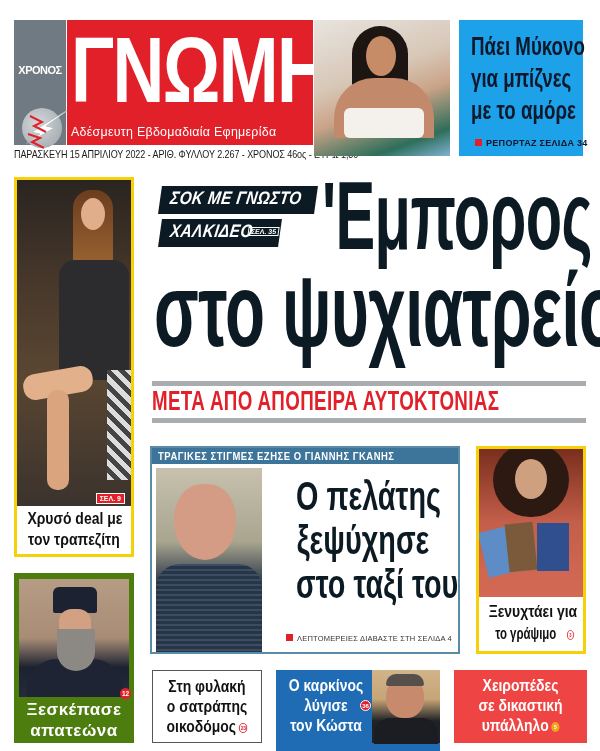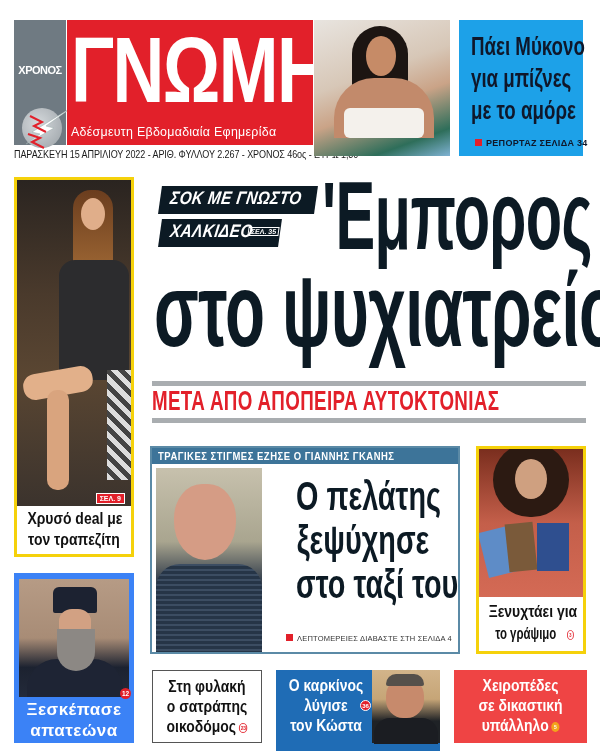--- a/index.html
+++ b/index.html
@@ -71,21 +71,21 @@
   #right-story .photo .hair { position: absolute; left: 14px; top: -6px; width: 76px; height: 74px; background: #2c1a12; border-radius: 40px; }
   #right-story .photo .face { position: absolute; left: 36px; top: 10px; width: 32px; height: 40px; background: #cfa080; border-radius: 50%; }
   #right-story .photo .book1 { position: absolute; left: 4px; top: 80px; width: 30px; height: 46px; background: #5e8cc7; transform: rotate(-14deg); }
   #right-story .photo .book2 { position: absolute; left: 28px; top: 74px; width: 28px; height: 48px; background: #7a5a3a; transform: rotate(-6deg); }
   #right-story .photo .book3 { position: absolute; left: 58px; top: 74px; width: 32px; height: 48px; background: #2f4f8f; }
   #right-story .cap { position: absolute; left: 0; top: 152px; width: 104px; text-align: center; font-size: 17px; line-height: 22px; font-weight: bold; color: #111; }
   #right-story .cap span { display: inline-block; transform: scaleX(0.82); white-space: nowrap; }
   .pg-dot { display: inline-block; width: 10px; height: 10px; border-radius: 50%; border: 1px solid #e2202a; color: #e2202a; font-size: 6px; line-height: 8px; text-align: center; font-weight: bold; vertical-align: 2px; margin-left: 4px; background: #fff; }
 
   
-  #bl-story { left: 14px; top: 573px; width: 120px; height: 170px; background: #3b82f6; }
+  #bl-story { left: 14px; top: 573px; width: 120px; height: 170px; background: #4d7c0f; }
   #bl-story .photo { position: absolute; left: 5px; top: 6px; width: 110px; height: 118px; background: linear-gradient(180deg, #b69b85 0%, #a88c76 50%, #1c2230 75%, #232a3a 100%); overflow: hidden; }
   #bl-story .photo .hat { position: absolute; left: 34px; top: 8px; width: 44px; height: 26px; background: #1c2231; border-radius: 6px 6px 2px 2px; }
   #bl-story .photo .face { position: absolute; left: 40px; top: 30px; width: 32px; height: 30px; background: #d2a183; border-radius: 40%; }
   #bl-story .photo .beard { position: absolute; left: 38px; top: 50px; width: 38px; height: 42px; background: #8c8884; border-radius: 0 0 20px 20px; }
   #bl-story .photo .robe { position: absolute; left: 8px; top: 80px; width: 96px; height: 40px; background: #1e2434; border-radius: 30px 30px 0 0; }
   #bl-story .pg { position: absolute; left: 106px; top: 115px; width: 11px; height: 11px; border-radius: 50%; background: #e2202a; color: #fff; font-size: 6.5px; line-height: 11px; text-align: center; font-weight: bold; }
   #bl-story .cap { position: absolute; left: 0; top: 126px; width: 120px; text-align: center; color: #fff; font-size: 17px; line-height: 21px; font-weight: bold; letter-spacing: 0.5px; }
 
   
   #bm1 { left: 152px; top: 670px; width: 110px; height: 73px; border: 1px solid #555; background: #fff; }

